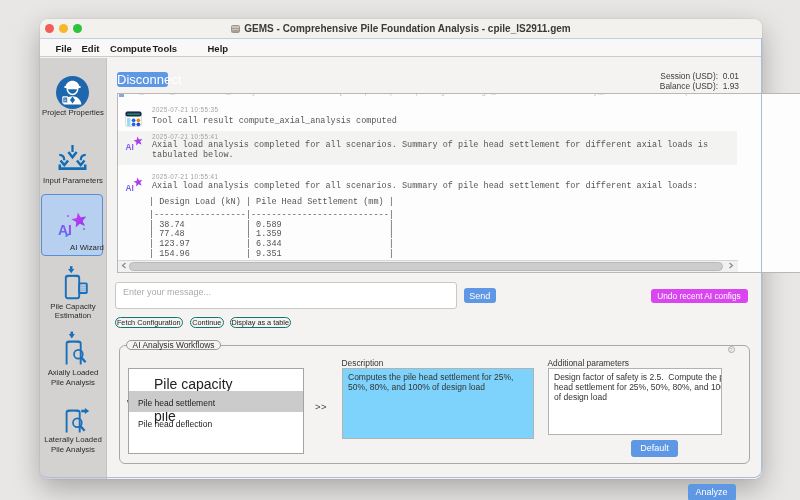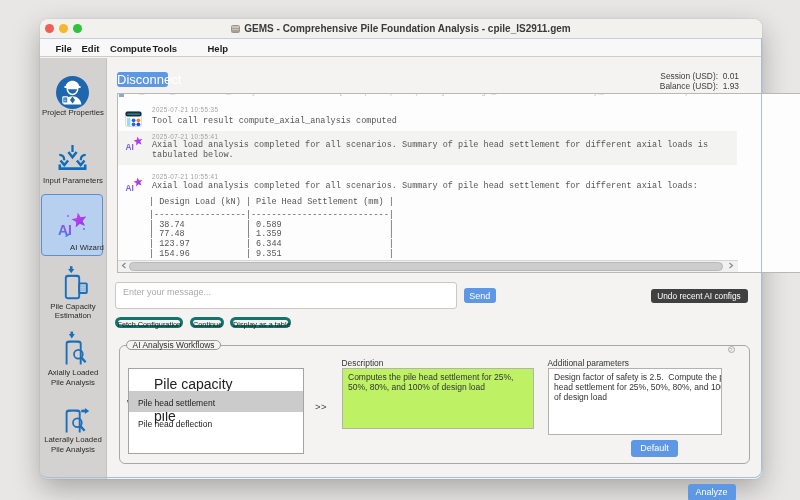--- a/index.html
+++ b/index.html
@@ -21,21 +21,21 @@
              background:#d3d2d1; border-right:1px solid #c4c3c2; border-radius:0 0 0 8px; }
   .sblabel { position:absolute; width:120px; text-align:center; font-size:7.8px; color:#2a2a2a; line-height:9.5px;}
   .main { position:absolute; left:67px; top:39px; width:655px; height:421px; background:#f4f3f2; border-radius:0 0 8px 0; }
   .bluetrim { position:absolute; left:0; top:38px; width:722px; height:440px; border-radius:0 0 8px 8px;
               border-right:1px solid #a9bedf; border-bottom:1px solid #a9bedf; pointer-events:none; z-index:50;}
   .btn { position:absolute; background:#5e97e3; border-radius:3px; color:#ffffff;
          text-align:center; font-size:9px; }
   .log { position:absolute; background:#fdfdfd; border:1px solid #b9b8b7; }
   .ts { font-size:6.3px; color:#a2a2a2; letter-spacing:0.42px;}
   .msg { font-family:"Liberation Mono", monospace; font-size:8.5px; color:#555555; white-space:pre; }
-  .pill { position:absolute; border:3px solid #0f766e; border-radius:6px; background:#f4f3f2;
+  .pill { position:absolute; border:1px solid #0f766e; border-radius:6px; background:#f4f3f2;
           font-size:7.3px; color:#222; text-align:center; white-space:nowrap; }
   .sb { background:#f1f1f1; }
   .field-label { position:absolute; font-size:8.4px; color:#333; }
 </style>
 </head>
 <body>
 
 <div class="win"></div>
 
 <div class="abs" style="left:40px; top:19px; width:722px;">
@@ -207,42 +207,42 @@
     <div class="abs" style="left:11px; bottom:1.5px; width:594px; height:8.5px; background:#cdcdcd; border:1px solid #b8b8b8; border-radius:5px;"></div>
     <svg class="abs" style="left:610px; bottom:3px;" width="6" height="7" viewBox="0 0 6 7">
         <path d="M1.5 1 L4.5 3.5 L1.5 6" fill="none" stroke="#8a8a8a" stroke-width="1.2"></path>
       </svg>
   </div>
 
   <div class="abs" style="left:115px; top:281.5px; width:341.5px; height:27px; background:#ffffff; border:1px solid #c9c8c7; border-radius:3px;">
     <div class="abs" style="left:7px; top:4px; font-size:9px; color:#ababab;">Enter your message...</div>
   </div>
   <div class="btn" style="left:464px; top:288px; width:31.5px; height:15px; line-height:16.5px;">Send</div>
-  <div class="btn" style="left:650.5px; top:288.5px; width:97px; height:14.5px; line-height:14.5px; font-size:8.3px; background:#404040;">Undo recent AI configs</div>
+  <div class="btn" style="left:650.5px; top:288.5px; width:97px; height:14.5px; line-height:14.5px; font-size:8.3px; background:#d946ef;">Undo recent AI configs</div>
 
   <div class="pill" style="left:114.5px; top:316.5px; width:68.5px; height:11px; line-height:10px;">Fetch Configuration</div>
   <div class="pill" style="left:190px; top:316.5px; width:33.5px; height:11px; line-height:10px;">Continue</div>
   <div class="pill" style="left:230px; top:316.5px; width:60.5px; height:11px; line-height:10px;">Display as a table</div>
 
   <div class="abs" style="left:118.5px; top:345px; width:631px; height:119px; border:1px solid #a9a8a7; border-radius:6px;"></div>
   <div class="abs" style="left:126px; top:340px; width:95px; height:10px; background:#f4f3f2; border:1px solid #9a9998; border-radius:6px; font-size:8.4px; color:#2e2e2e; text-align:center; line-height:9.5px;">AI Analysis Workflows</div>
   <div class="abs" style="left:727.5px; top:345.5px; width:7px; height:7px; border:1px solid #aaa; border-radius:50%; color:#aaa; font-size:6px; text-align:center; line-height:7px;">?</div>
 
   <div class="field-label" style="left:127px; top:357.5px;margin-top:40px;">Workflow</div>
   <div class="abs" style="left:128px; top:368px; width:175.5px; height:85.5px; background:#ffffff; border:1px solid #a5a4a3;">
     <div class="abs" style="left:9px; top:7px; font-size:14px; color:#222;padding-left:16px;">Pile capacity optimization circular pile</div>
     <div class="abs" style="left:0; top:21.5px; width:173.5px; height:21.5px; background:#cbcbcb;">
       <div class="abs" style="left:9px; top:7px; font-size:8.5px; color:#222;">Pile head settlement</div>
     </div>
     <div class="abs" style="left:9px; top:50px; font-size:8.5px; color:#222;">Pile head deflection</div>
   </div>
   <div class="abs" style="left:315px; top:401px; font-size:9.5px; color:#444; letter-spacing:0.5px;">&gt;&gt;</div>
 
   <div class="field-label" style="left:341.5px; top:357.5px;">Description</div>
-  <div class="abs" style="left:342px; top:368px; width:191.5px; height:61px; background:#bef264; border:1px solid #b3b2b1; overflow:hidden;">
+  <div class="abs" style="left:342px; top:368px; width:191.5px; height:71px; background:#7dd3fc; border:1px solid #b3b2b1; overflow:hidden;">
     <div class="abs" style="left:5px; top:2.5px; font-size:8.5px; color:#333; line-height:10.4px; white-space:nowrap;">Computes the pile head settlement for 25%,<br>50%, 80%, and 100% of design load</div>
   </div>
 
   <div class="field-label" style="left:547.5px; top:357.5px;">Additional parameters</div>
   <div class="abs" style="left:548px; top:368px; width:174px; height:67px; background:#ffffff; border:1px solid #b3b2b1; overflow:hidden;">
     <div class="abs" style="left:5px; top:2.5px; font-size:8.5px; color:#333; line-height:10.4px; white-space:nowrap;">Design factor of safety is 2.5.&nbsp; Compute the pile<br>head settlement for 25%, 50%, 80%, and 100%<br>of design load</div>
   </div>
   <div class="btn" style="left:631px; top:440px; width:47px; height:16.5px; line-height:16.5px;">Default</div>
   <div class="btn" style="left:687.5px; top:440px; width:48px; height:16.5px; line-height:16.5px;margin-top:44px;">Analyze</div>
 </div>

